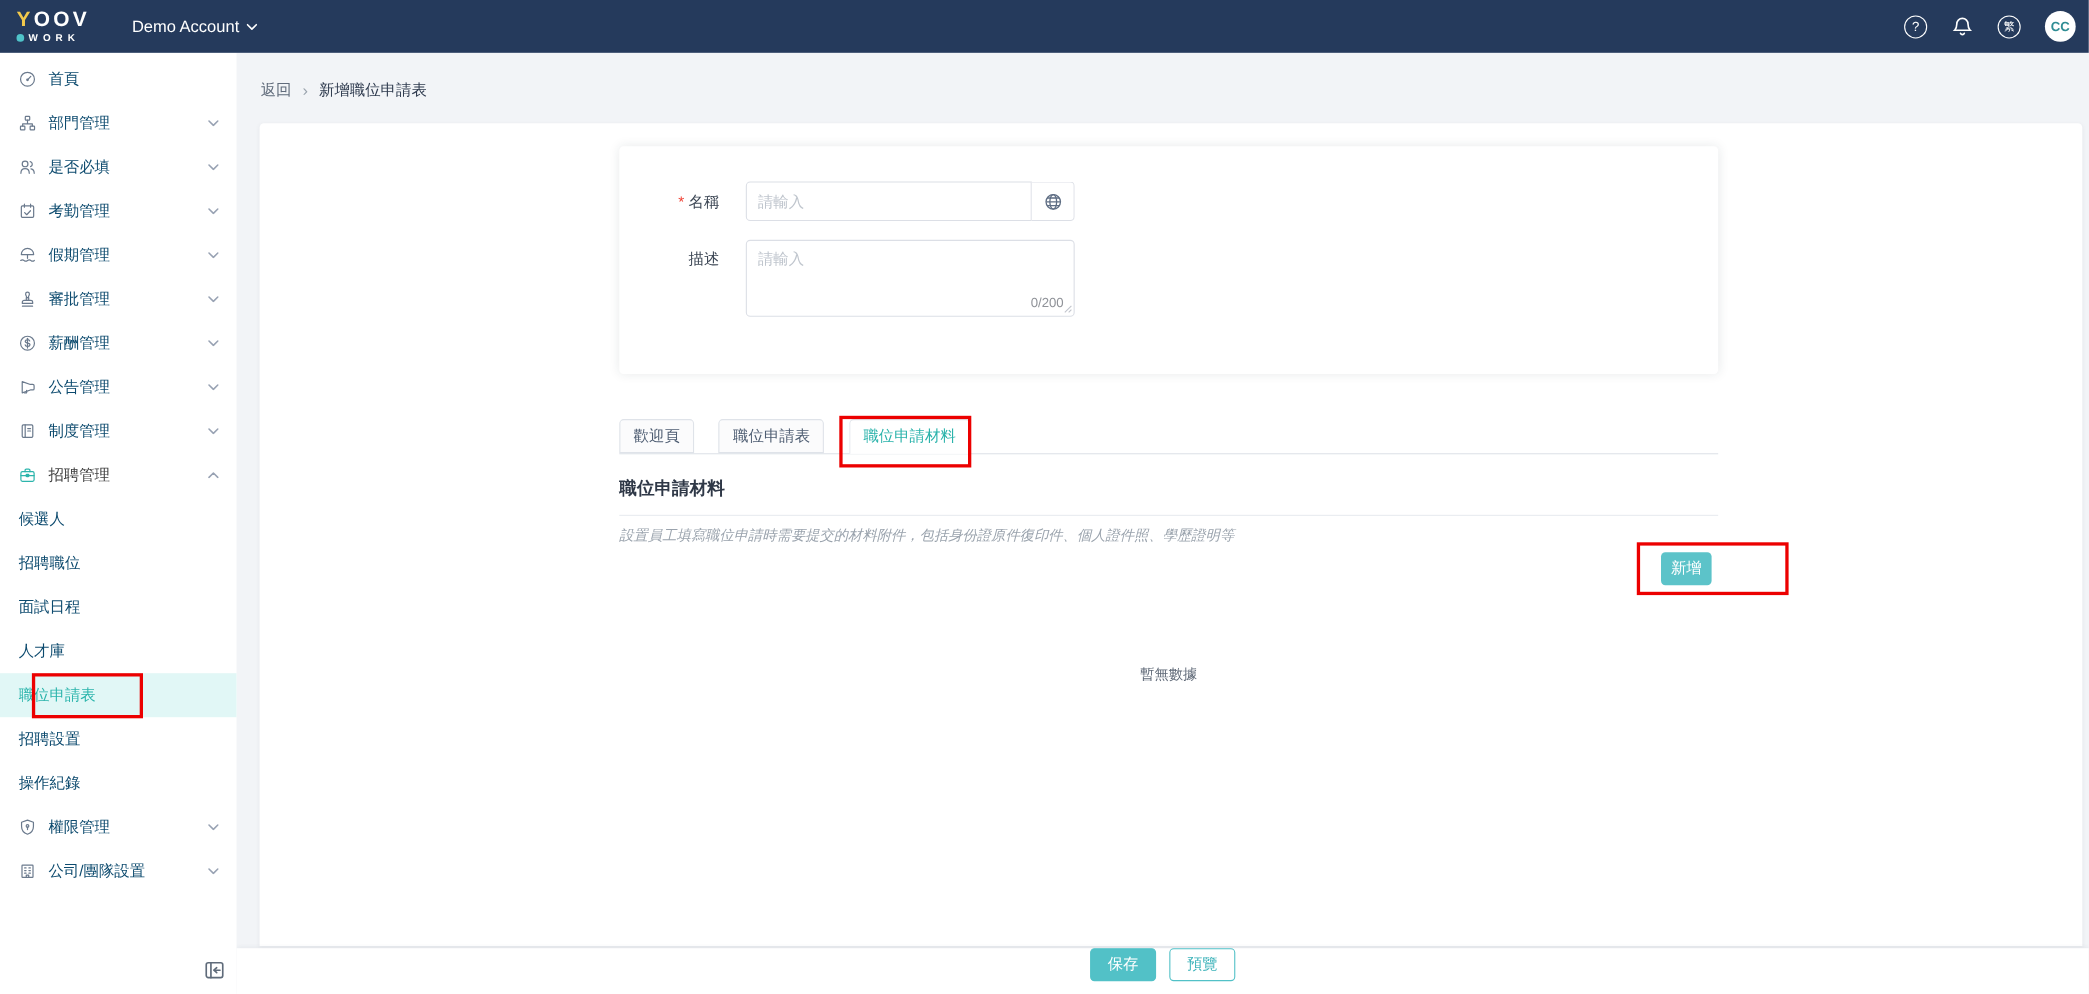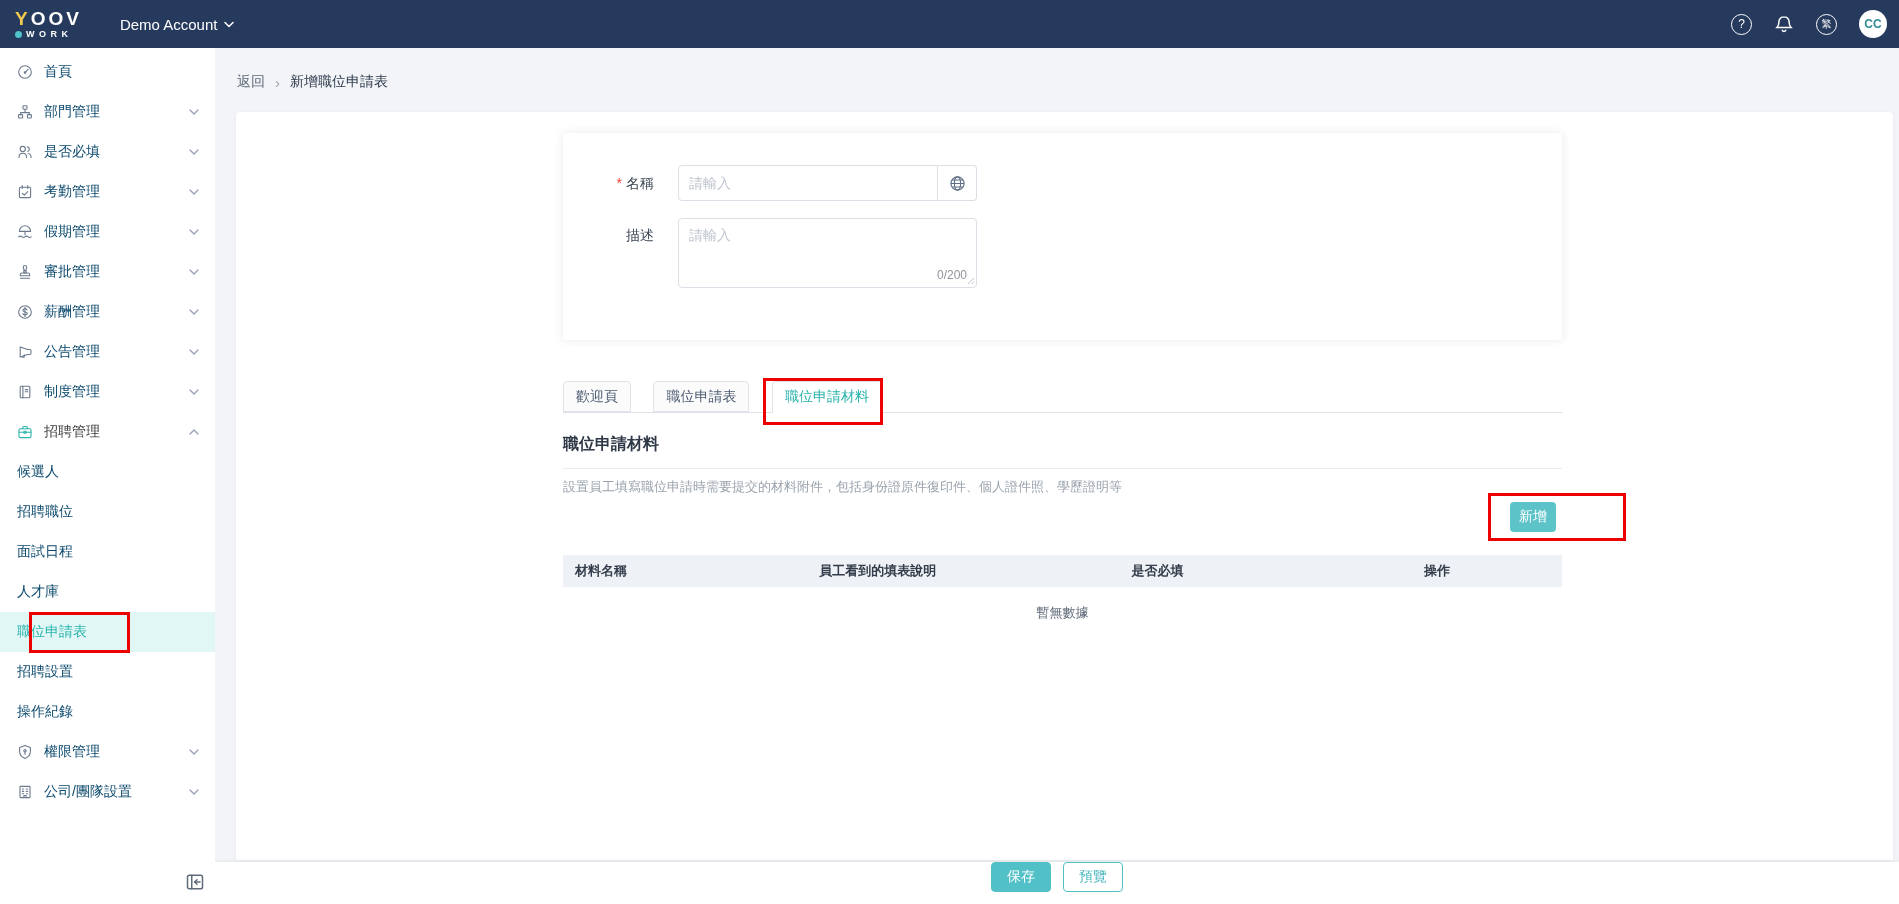--- a/index.html
+++ b/index.html
@@ -82,21 +82,21 @@
   .tabs { position:absolute; left:327px; top:269px; width:999px; height:32px; }
   .tabs::after { content:""; position:absolute; left:0; right:0; bottom:0; height:1px; background:#dfe3e9; z-index:0; }
   .tab { position:relative; z-index:1; display:inline-flex; align-items:center; height:31px;
          padding:0 12px; margin-right:18px; font-size:14px; color:#4e5d72; background:#fbfbfc;
          border:1px solid #dfe3e9; border-radius:4px 4px 0 0; cursor:pointer; vertical-align:top; }
   .tab.active { height:32px; background:#ffffff; border-bottom:1px solid #ffffff; color:#2bb3ab; }
 
   
   .sec-title { position:absolute; left:327px; top:322px; font-size:16px; font-weight:700; color:#2f3847; }
   .sec-divider { position:absolute; left:327px; top:356px; width:999px; height:1px; background:#e8ebf0; }
-  .sec-desc { position:absolute; left:327px; top:366px; width:999px; font-size:13px; color:#9aa3ad; }
+  .sec-desc { position:absolute; left:327px; top:366px; width:999px; font-size:13px; color:#9aa3ad;font-style:italic; }
   .add-btn { position:absolute; left:1274px; top:390px; width:46px; height:30px; background:#5cc3c9;
              color:#ffffff; font-size:14px; border:none; border-radius:4px; cursor:pointer;
              display:flex; align-items:center; justify-content:center; font-family:Liberation Sans, sans-serif; }
 
   
   .tbl-head { position:absolute; left:327px; top:443px; width:999px; height:32px; background:#eef1f6;
               display:flex; align-items:center; font-size:13px; font-weight:700; color:#333c4a; }
   .th { text-align:center; }
   .th.c1 { flex:0 0 19%; text-align:left; padding-left:12px; }
   .th.c2 { flex:0 0 25%; }
@@ -428,26 +428,20 @@
           <span>職位申請材料</span>
         </div>
     </div>
 
     <div class="sec-title">職位申請材料</div>
     <div class="sec-divider"></div>
     <div class="sec-desc">設置員工填寫職位申請時需要提交的材料附件，包括身份證原件復印件、個人證件照、學歷證明等</div>
 
     <button class="add-btn">新增</button>
 
-    <div class="tbl-head">
-      <div class="th c1">材料名稱</div>
-      <div class="th c2">員工看到的填表說明</div>
-      <div class="th c3">是否必填</div>
-      <div class="th c4">操作</div>
-    </div>
     <div class="tbl-empty">暫無數據</div>
 
   </div>
 
   <div class="footer">
     <button class="btn btn-save">保存</button>
     <button class="btn btn-preview">預覽</button>
   </div>
 
   <div class="ann ann-sidebar"></div>

